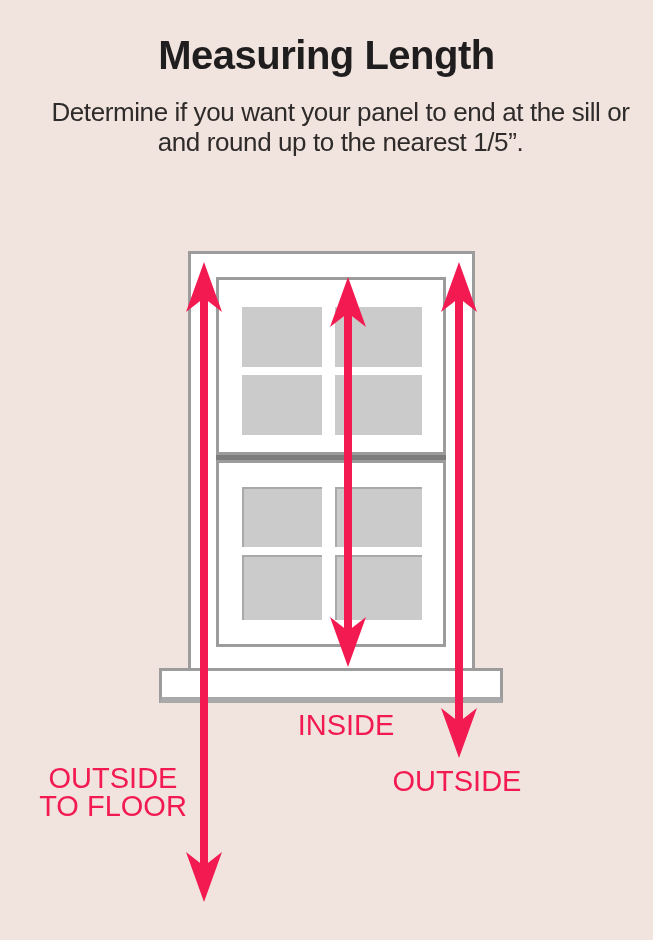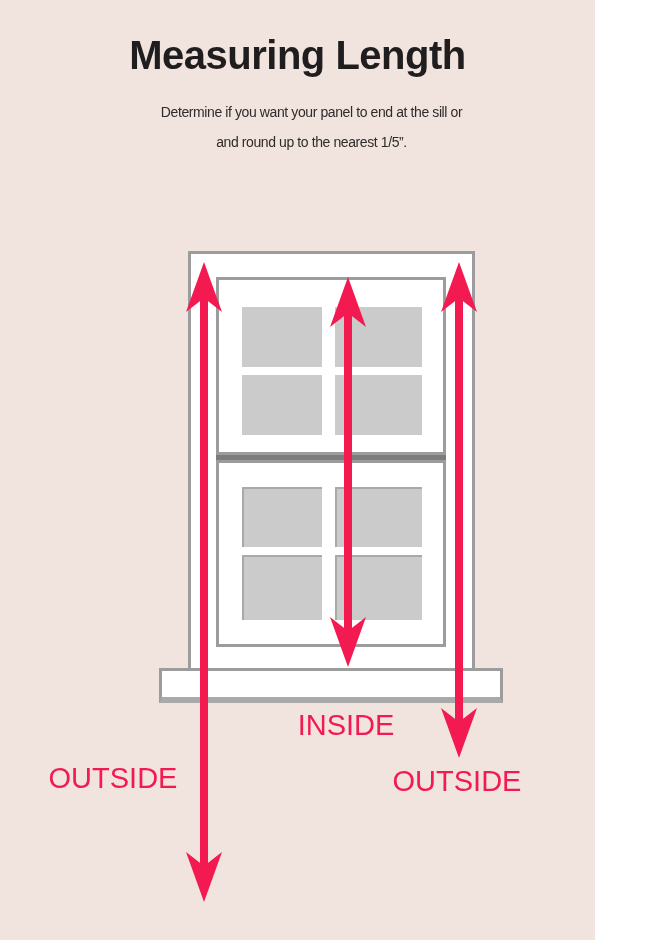--- a/index.html
+++ b/index.html
@@ -1,18 +1,18 @@
 <!DOCTYPE html>
 <html><head>
 <meta charset="utf-8">
 <style>
   html, body { margin: 0; padding: 0; }
   .canvas {
     position: relative;
-    width: 595px;
+    width: 653px;
     height: 940px;
     background: #f1e4de;
     overflow: hidden;
     font-family: "Liberation Sans", sans-serif;
   }
   .abs { position: absolute; box-sizing: border-box; }
 
   
   .title {
     position: absolute;
@@ -21,21 +21,21 @@
     text-align: center;
     font-size: 40px;
     font-weight: bold;
     letter-spacing: -0.5px;
     color: #201d1e;
   }
   .desc {
     position: absolute;
     left: 0; right: 0; top: 97px;
     text-align: center;
-    font-size: 14px;
+    font-size: 26px;
     line-height: 30px;
     letter-spacing: -0.4px;
     color: #2e2b2a;
     padding-left: 28px;
   }
   .desc span { display: block; }
 
   
   .frame {
     left: 188px; top: 251px; width: 287px; height: 417px;
@@ -155,15 +155,16 @@
         <polygon points="459,758 441,708 459,722 477,708" fill="#f21a51"></polygon>
       </g>
     </svg>
 
   <div class="dlabel" id="inside-label">INSIDE</div>
 
   <div class="dlabel" id="outside-label">OUTSIDE</div>
 
   <div class="dlabel" id="otf-label">
     <span>OUTSIDE</span>
+    <span>TO FLOOR</span>
   </div>
 
 </div>
 
 </body></html>

